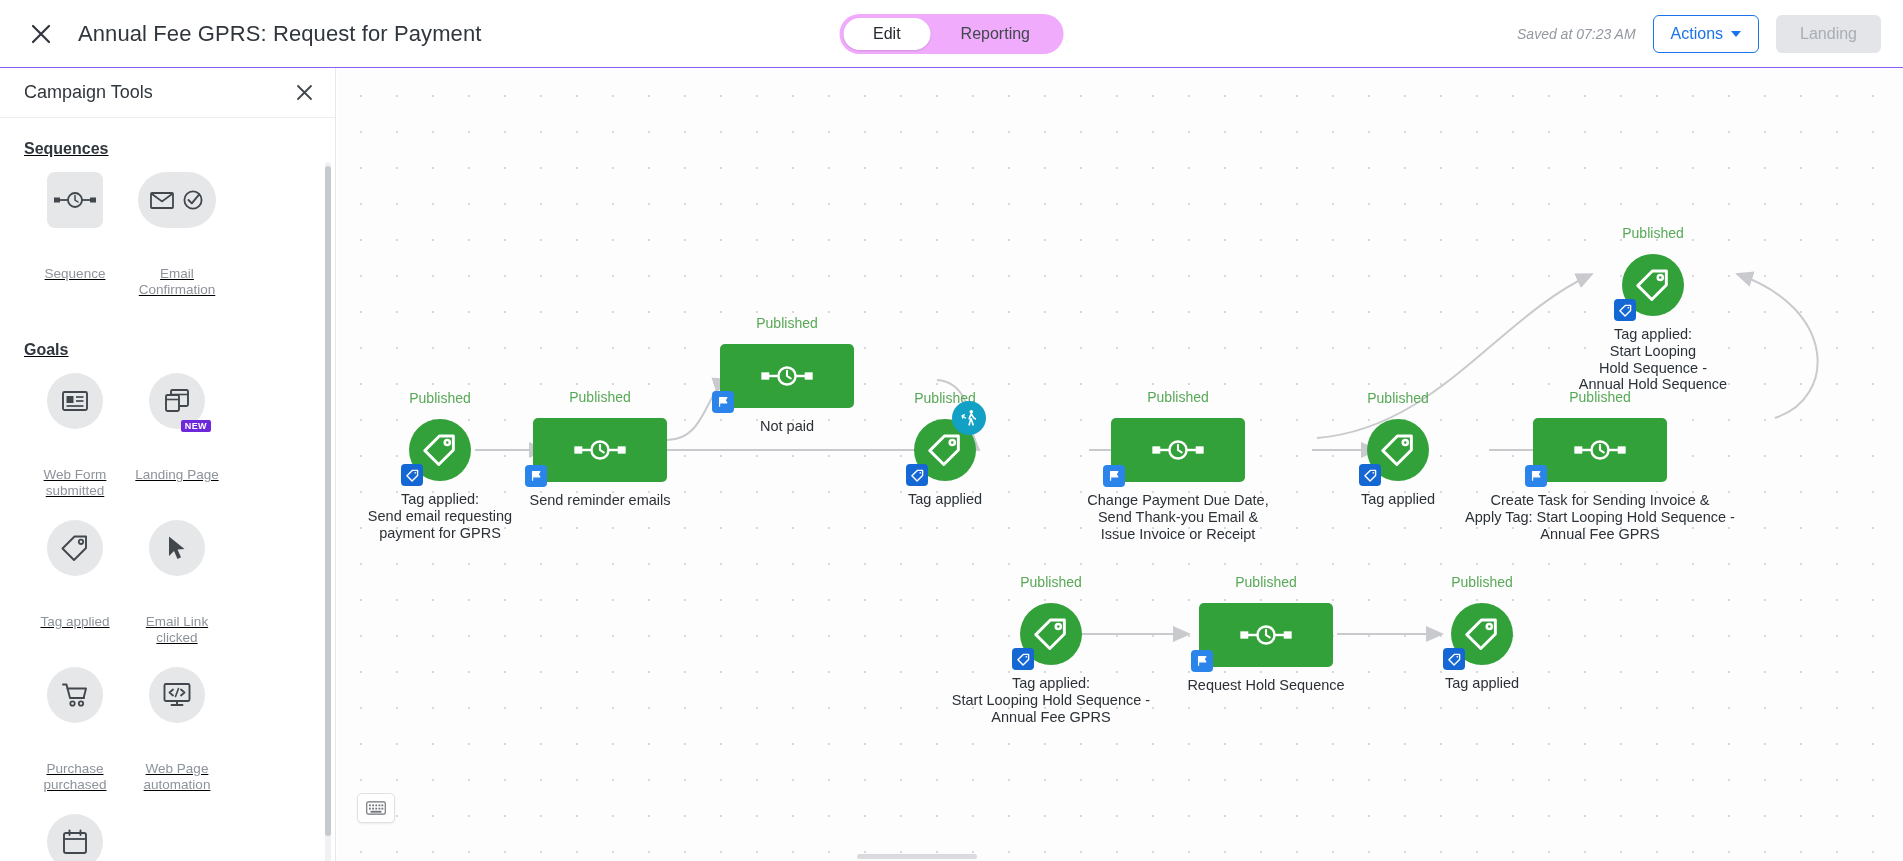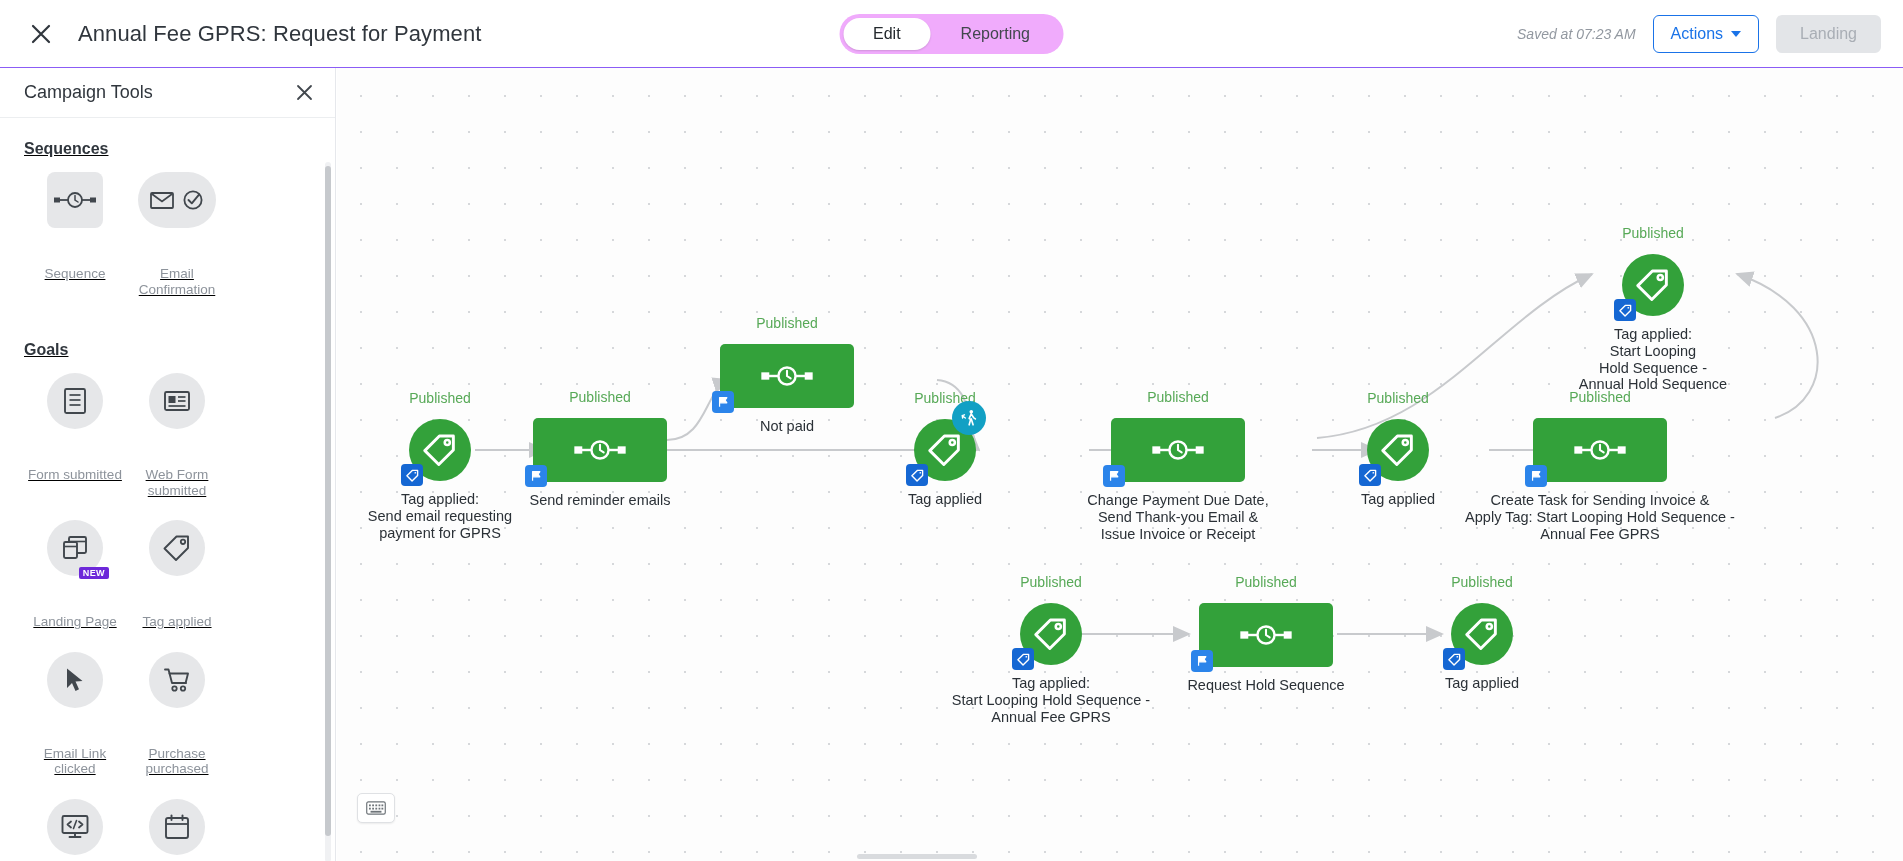--- a/index.html
+++ b/index.html
@@ -238,31 +238,20 @@
             <path d="M6.5 11 L9.8 14.3 L17 5.6" fill="none" stroke="#41474d" stroke-width="1.9" stroke-linecap="round" stroke-linejoin="round"></path>
           </svg>
         </div>
         <div class="tool-label">Email Confirmation</div>
       </div>
     </div>
 
     <div class="sb-section-title">Goals</div>
     <div class="tool-grid">
 
-      <div class="tool">
-        <div class="tool-ico round">
-          <svg width="24" height="28" viewBox="0 0 24 28">
-            <rect x="2" y="2" width="20" height="24" rx="1.5" fill="none" stroke="#41474d" stroke-width="1.9"></rect>
-            <line x1="6.5" y1="8" x2="17.5" y2="8" stroke="#41474d" stroke-width="1.7"></line>
-            <line x1="6.5" y1="13" x2="17.5" y2="13" stroke="#41474d" stroke-width="1.7"></line>
-            <line x1="6.5" y1="18" x2="17.5" y2="18" stroke="#41474d" stroke-width="1.7"></line>
-          </svg>
-        </div>
-        <div class="tool-label">Form submitted</div>
-      </div>
 
       <div class="tool">
         <div class="tool-ico round">
           <svg width="28" height="24" viewBox="0 0 28 24">
             <rect x="2" y="3" width="24" height="18" rx="1.5" fill="none" stroke="#41474d" stroke-width="1.9"></rect>
             <rect x="5.5" y="7" width="7" height="7" fill="#41474d"></rect>
             <line x1="15" y1="8" x2="22.5" y2="8" stroke="#41474d" stroke-width="1.7"></line>
             <line x1="15" y1="12" x2="22.5" y2="12" stroke="#41474d" stroke-width="1.7"></line>
             <line x1="5.5" y1="17" x2="22.5" y2="17" stroke="#41474d" stroke-width="1.7"></line>
           </svg>

